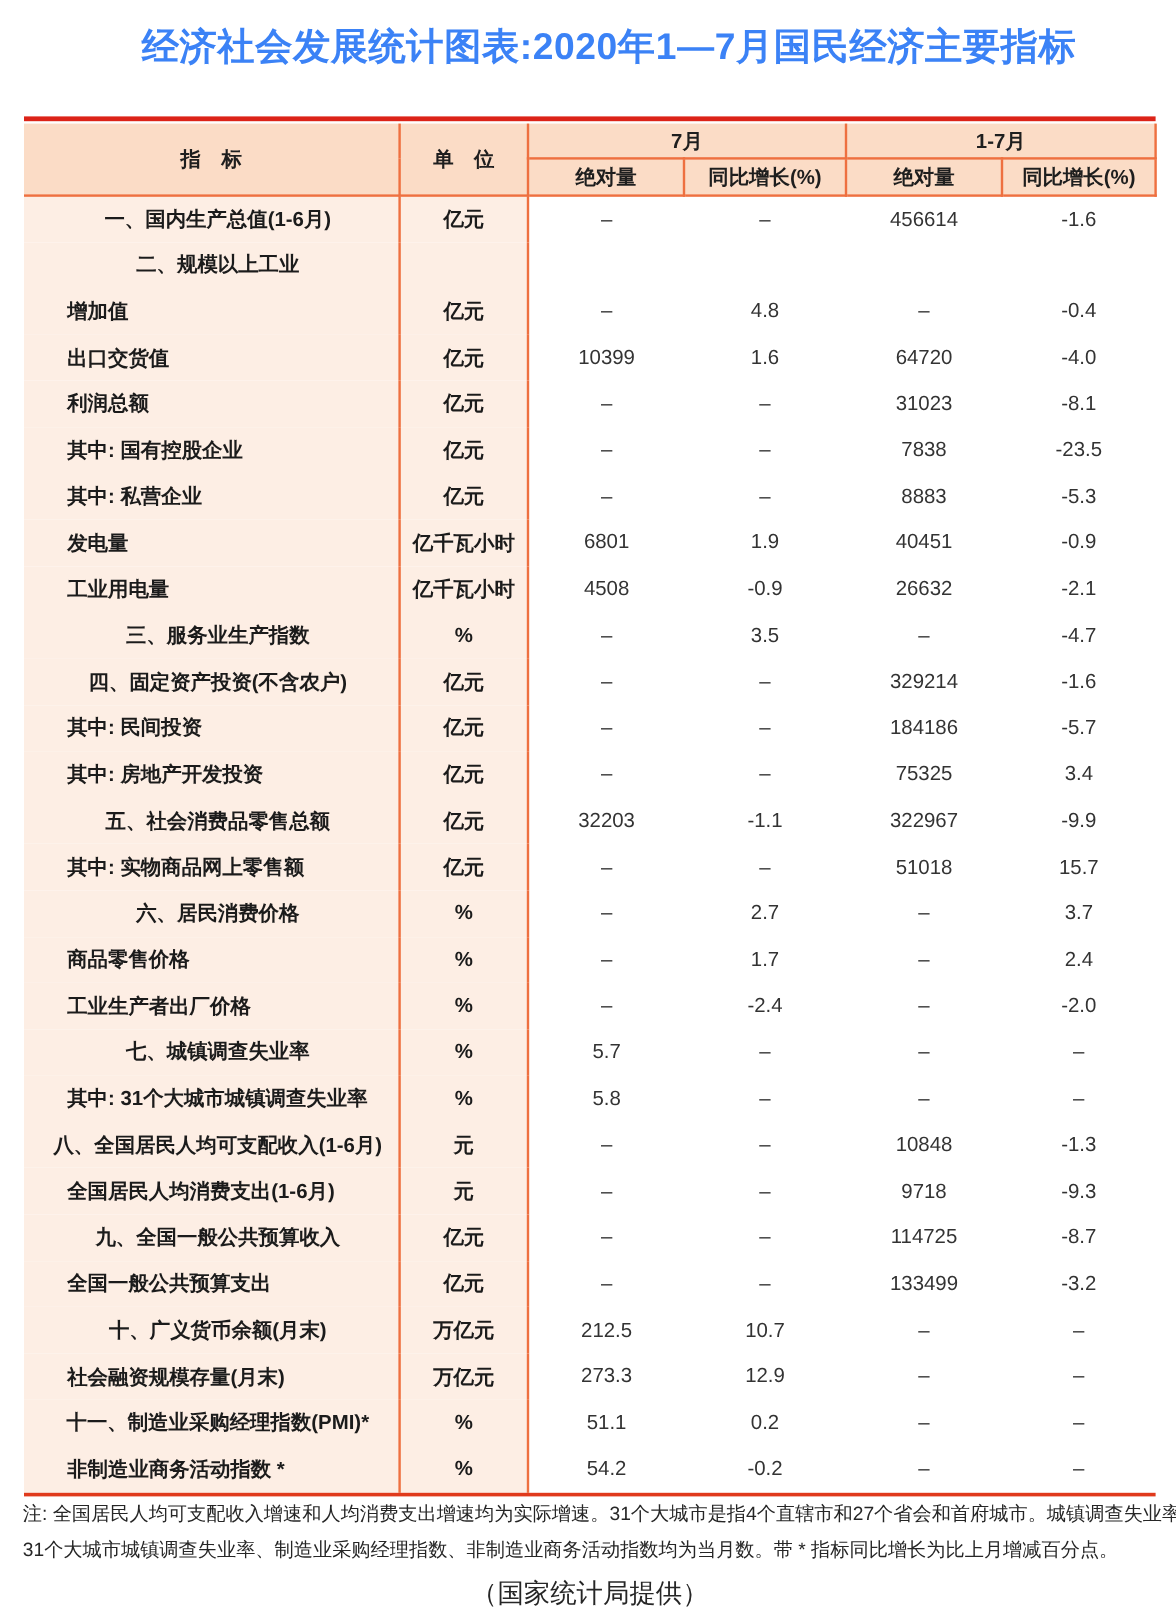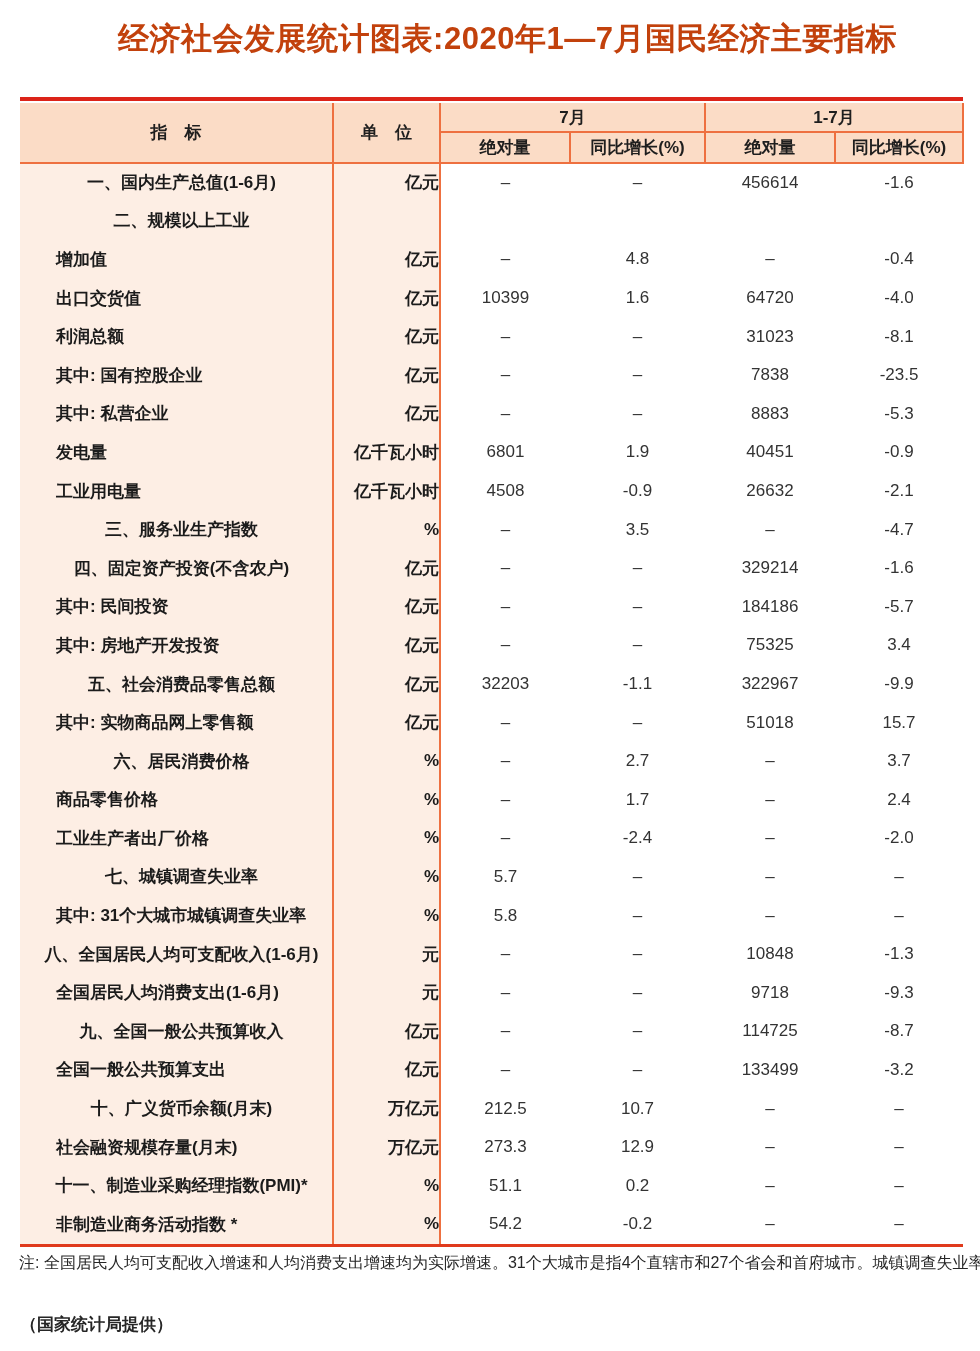--- a/index.html
+++ b/index.html
@@ -7,21 +7,21 @@
   body {
     position:relative;
     width:980px; height:1351px;
     background:#ffffff;
     font-family:"Liberation Sans","DejaVu Sans",sans-serif;
     color:#1e1e1e;
   }
   .title {
     position:absolute; top:18px; left:0; width:980px;
     text-align:center;
-    font-size:31px; font-weight:700; color:#c2410c;
+    font-size:31px; font-weight:700; color:#3b82f6;
     letter-spacing:0.5px;
     padding-left:35px;
   }
   .table-wrap { position:absolute; top:97px; left:20px; width:943px; }
   .red-top    { height:4px; background:var(--accent_red,#dc2318); margin-bottom:2px; }
   .red-bottom { height:3px; background:var(--accent_red_bottom,#e03a1c); }
 
   table.stats { width:943px; border-collapse:collapse; table-layout:fixed; }
   table.stats col.c1 { width:313px; }
   table.stats col.c2 { width:107px; }
@@ -43,34 +43,34 @@
   table.stats tbody td {
     height:38.6px; padding:0;
     font-size:17px; color:#333333;
     text-align:center; vertical-align:middle;
     border:none;
   }
   table.stats tbody td.c-label,
   table.stats tbody td.c-unit {
     background:var(--label_bg,#fdeee4);
     border-right:2px solid var(--border_orange,#ee7040);
-    font-weight:700; color:#1b1b1b;text-align:right;
+    font-weight:700; color:#1b1b1b;
   }
   table.stats tbody td.c-label { text-align:left; }
   table.stats tbody tr.main td.c-label { padding-left:11px;text-align:center; }
   table.stats tbody tr.sub  td.c-label { padding-left:36px; }
 
   .notes {
     position:absolute; left:19px; top:1248px; width:950px;
     font-size:16px; line-height:30px; color:#262626;
     white-space:nowrap; overflow:visible;
   }
   .source {
     position:absolute; left:20px; top:1313px; width:943px;
-    text-align:left; font-size:17px; color:#262626;font-weight:bold;
+    text-align:center; font-size:22px; color:#262626;
   }
 </style>
 </head>
 <body>
 
 <div class="title">经济社会发展统计图表:2020年1—7月国民经济主要指标</div>
 
 <div class="table-wrap">
   <div class="red-top"></div>
 
@@ -351,15 +351,16 @@
           <td class="c-num">–</td>
         </tr>
       </tbody>
   </table>
 
   <div class="red-bottom"></div>
 </div>
 
 <div class="notes">
   <div>注: 全国居民人均可支配收入增速和人均消费支出增速均为实际增速。31个大城市是指4个直辖市和27个省会和首府城市。城镇调查失业率、</div>
+  <div>31个大城市城镇调查失业率、制造业采购经理指数、非制造业商务活动指数均为当月数。带 * 指标同比增长为比上月增减百分点。</div>
 </div>
 
 <div class="source">（国家统计局提供）</div>
 
 </body></html>

